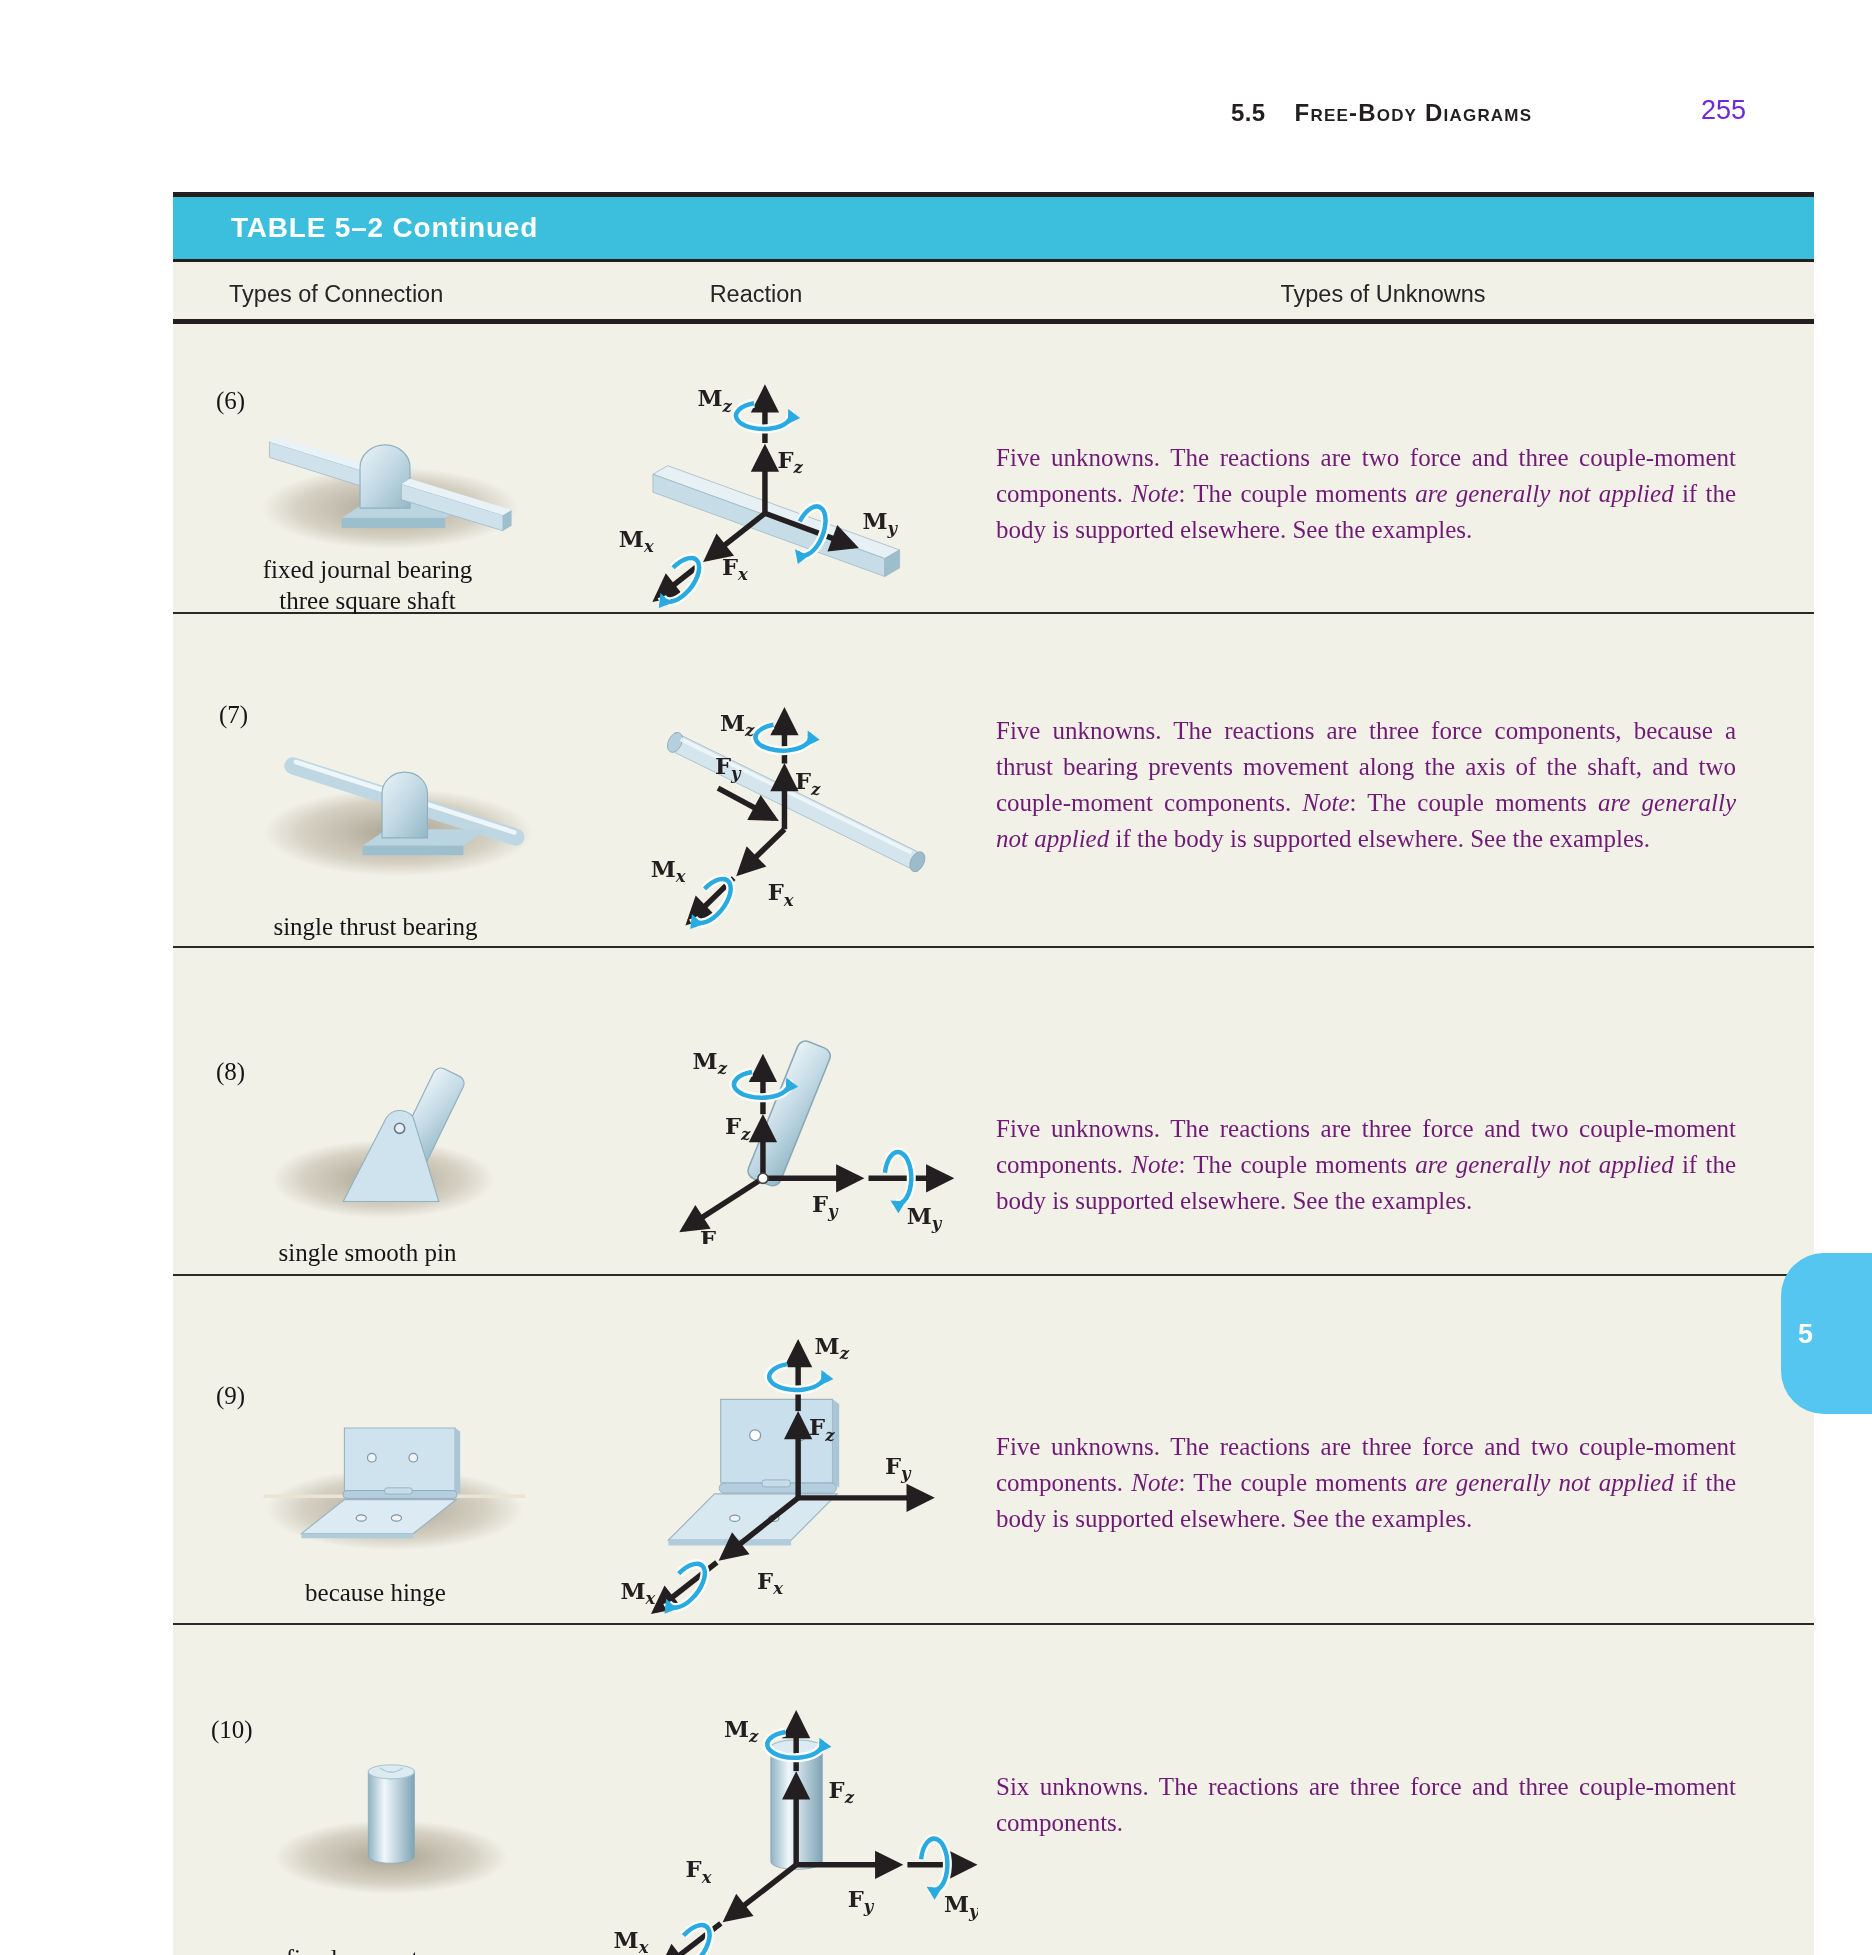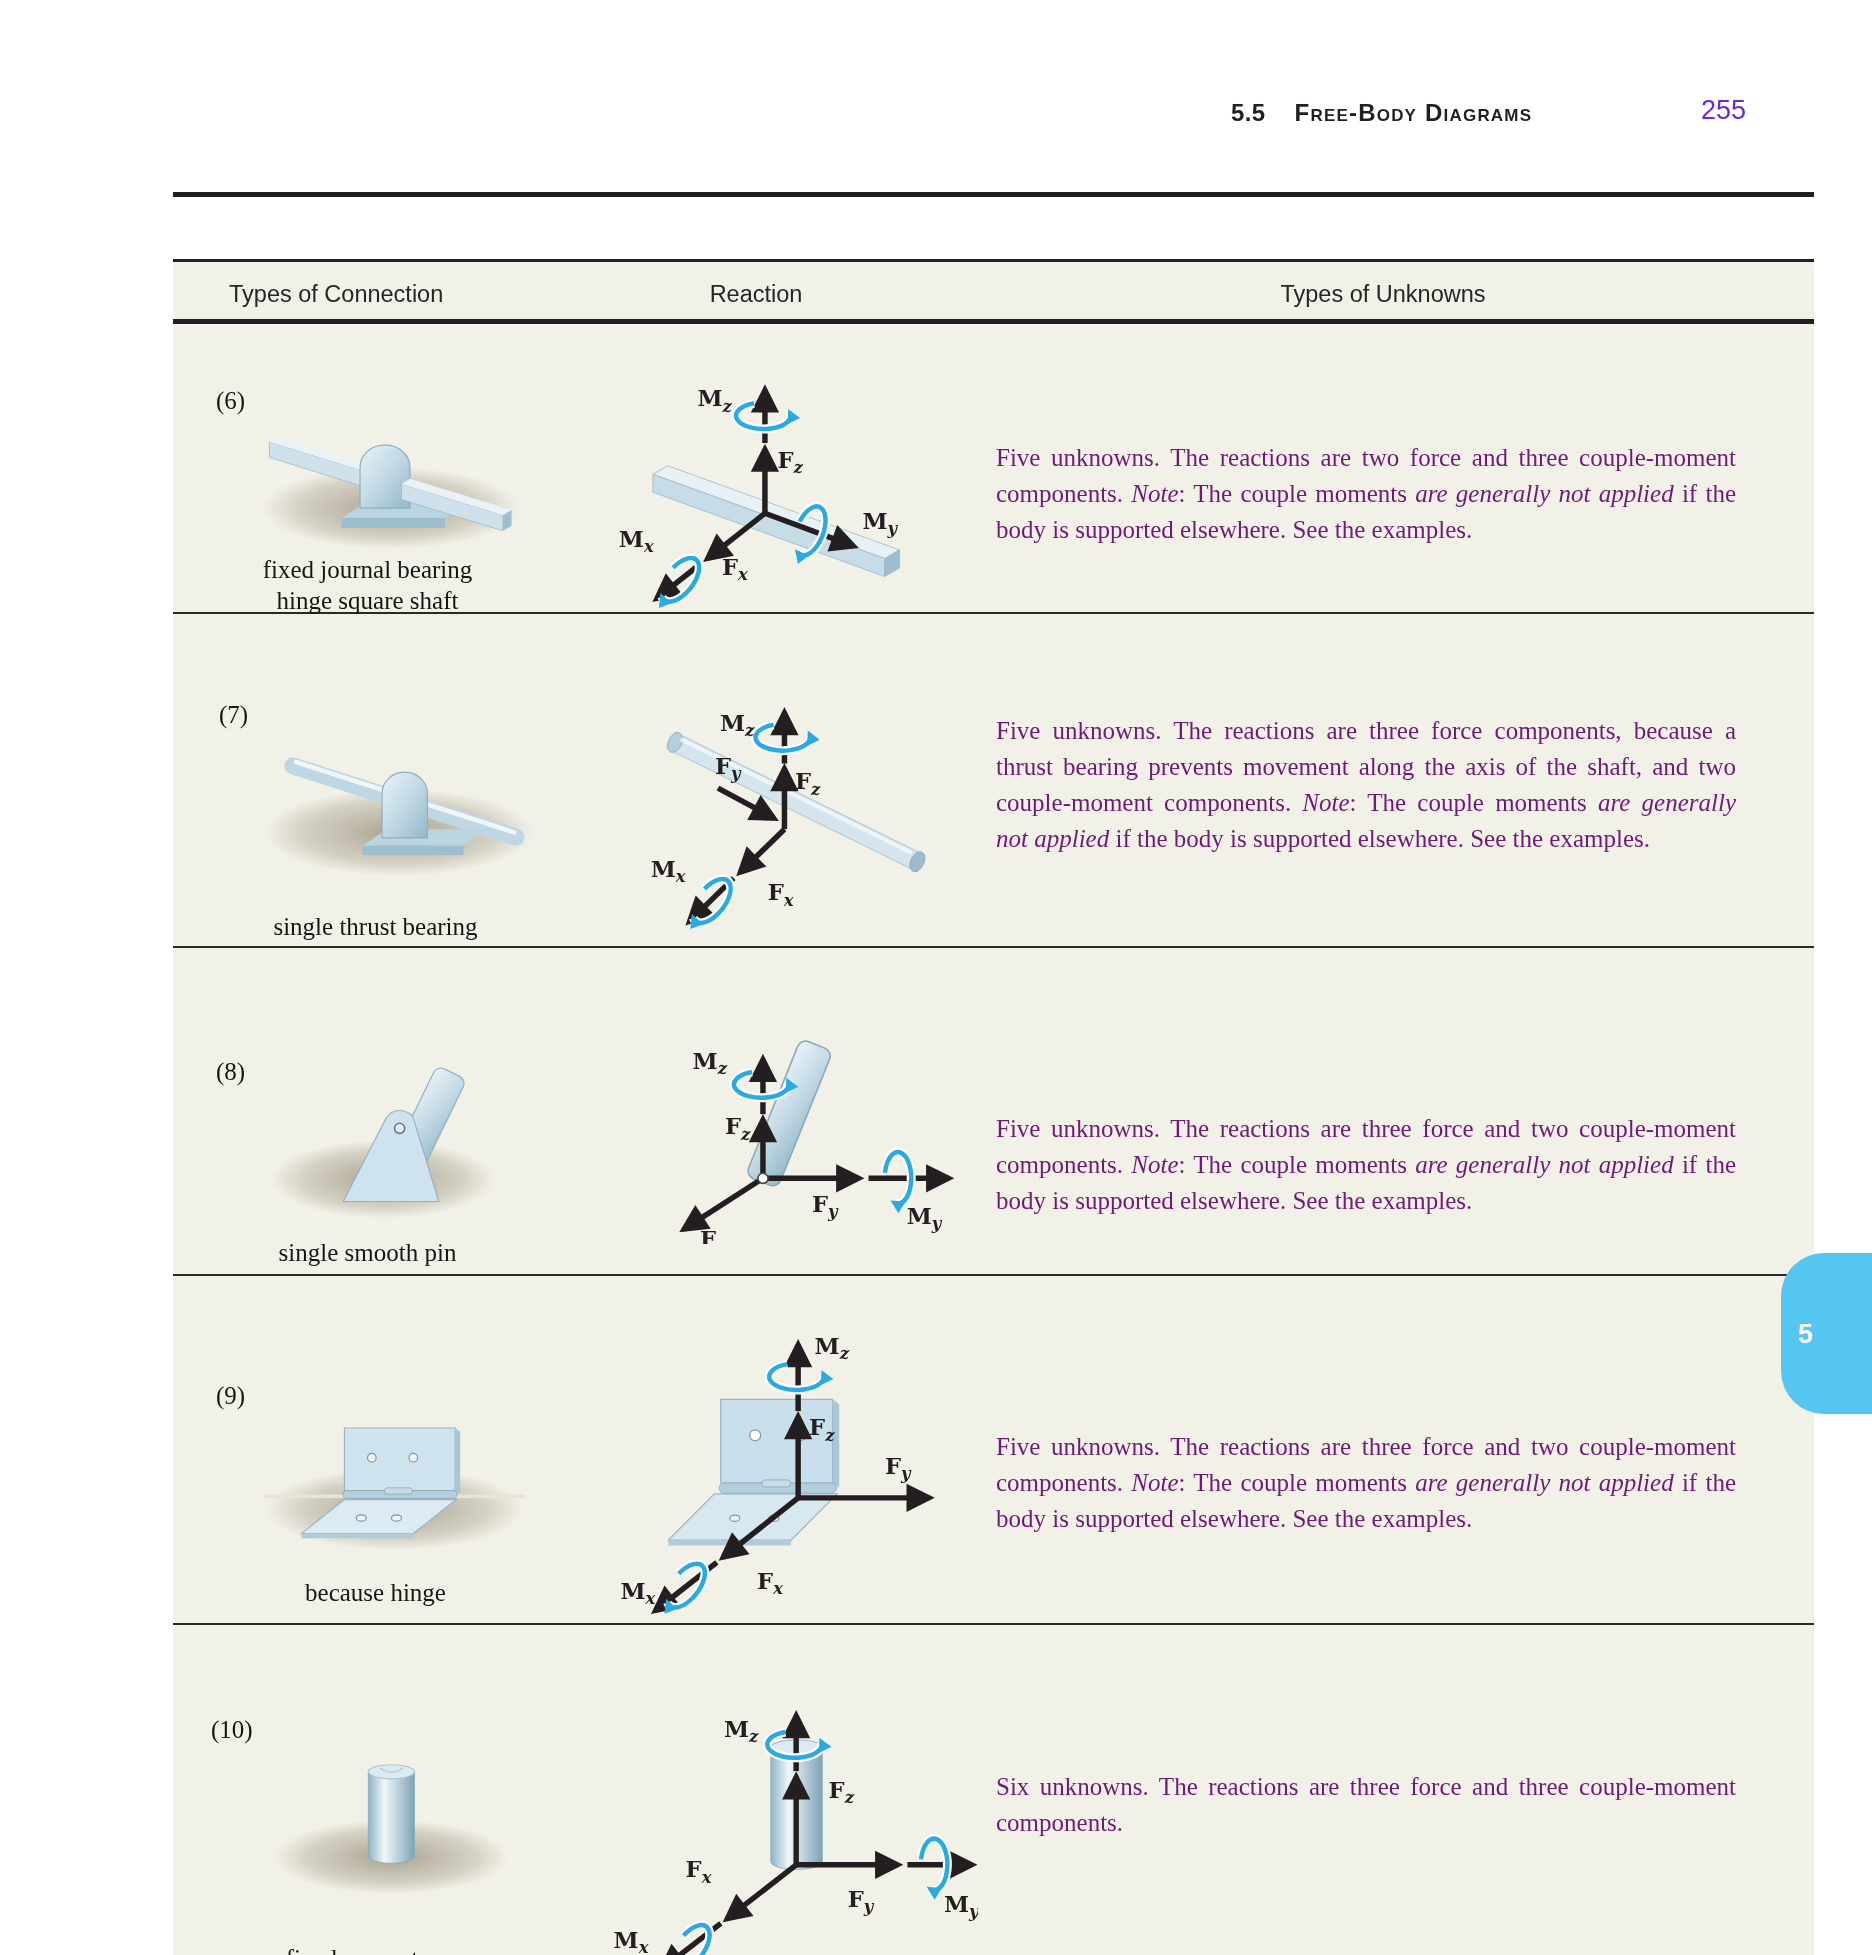--- a/index.html
+++ b/index.html
@@ -86,20 +86,23 @@
   </svg>
 
   <div class="runhead">
     <span class="sec">5.5</span><span class="sc">Free-Body Diagrams</span>
   </div>
   <div class="pagenum">255</div>
 
   <div class="tbl">
     <div class="tbl-bg"></div>
     <div class="rule r-top"></div>
+    <div class="band">
+      <span class="t">TABLE 5–2  Continued</span>
+    </div>
     <div class="rule r-thin"></div>
     <div class="col-h c1">Types of Connection</div>
     <div class="col-h c2">Reaction</div>
     <div class="col-h c3">Types of Unknowns</div>
     <div class="rule r-heavy"></div>
     <div class="rule r-row rr1"></div>
     <div class="rule r-row rr2"></div>
     <div class="rule r-row rr3"></div>
     <div class="rule r-row rr4"></div>
 
@@ -120,21 +123,21 @@
     </g>
     <g>
       <polygon points="408,238 668,318 668,358 408,278" fill="#cfe2ec" stroke="#9db8c4" stroke-width="2"></polygon>
       <polygon points="408,238 430,225 690,305 668,318" fill="#e9f2f7"></polygon>
       <polygon points="668,318 690,305 690,345 668,358" fill="#9dbecd"></polygon>
     </g>
   </svg>
 
   <div class="caption" style="left:211px;top:555px;width:313px;">
     <div>fixed journal bearing</div>
-    <div>hinge square shaft</div>
+    <div>three square shaft</div>
   </div>
 
   <svg class="dsvg" style="left:587px;top:372px;" width="391" height="242" viewBox="0 0 1000 620">
     <g>
       <polygon points="168,262 206,240 800,456 762,478" fill="#e6f0f5" stroke="#9db8c4" stroke-width="2"></polygon>
       <polygon points="168,262 762,478 762,524 168,308" fill="#c6dce7" stroke="#9db8c4" stroke-width="2"></polygon>
       <polygon points="762,478 800,456 800,502 762,524" fill="#9dbecd" stroke="#9db8c4" stroke-width="2"></polygon>
     </g>
     <line class="arr" x1="455" y1="362" x2="455" y2="198"></line>
     <line class="arr" x1="455" y1="182" x2="455" y2="46"></line>

